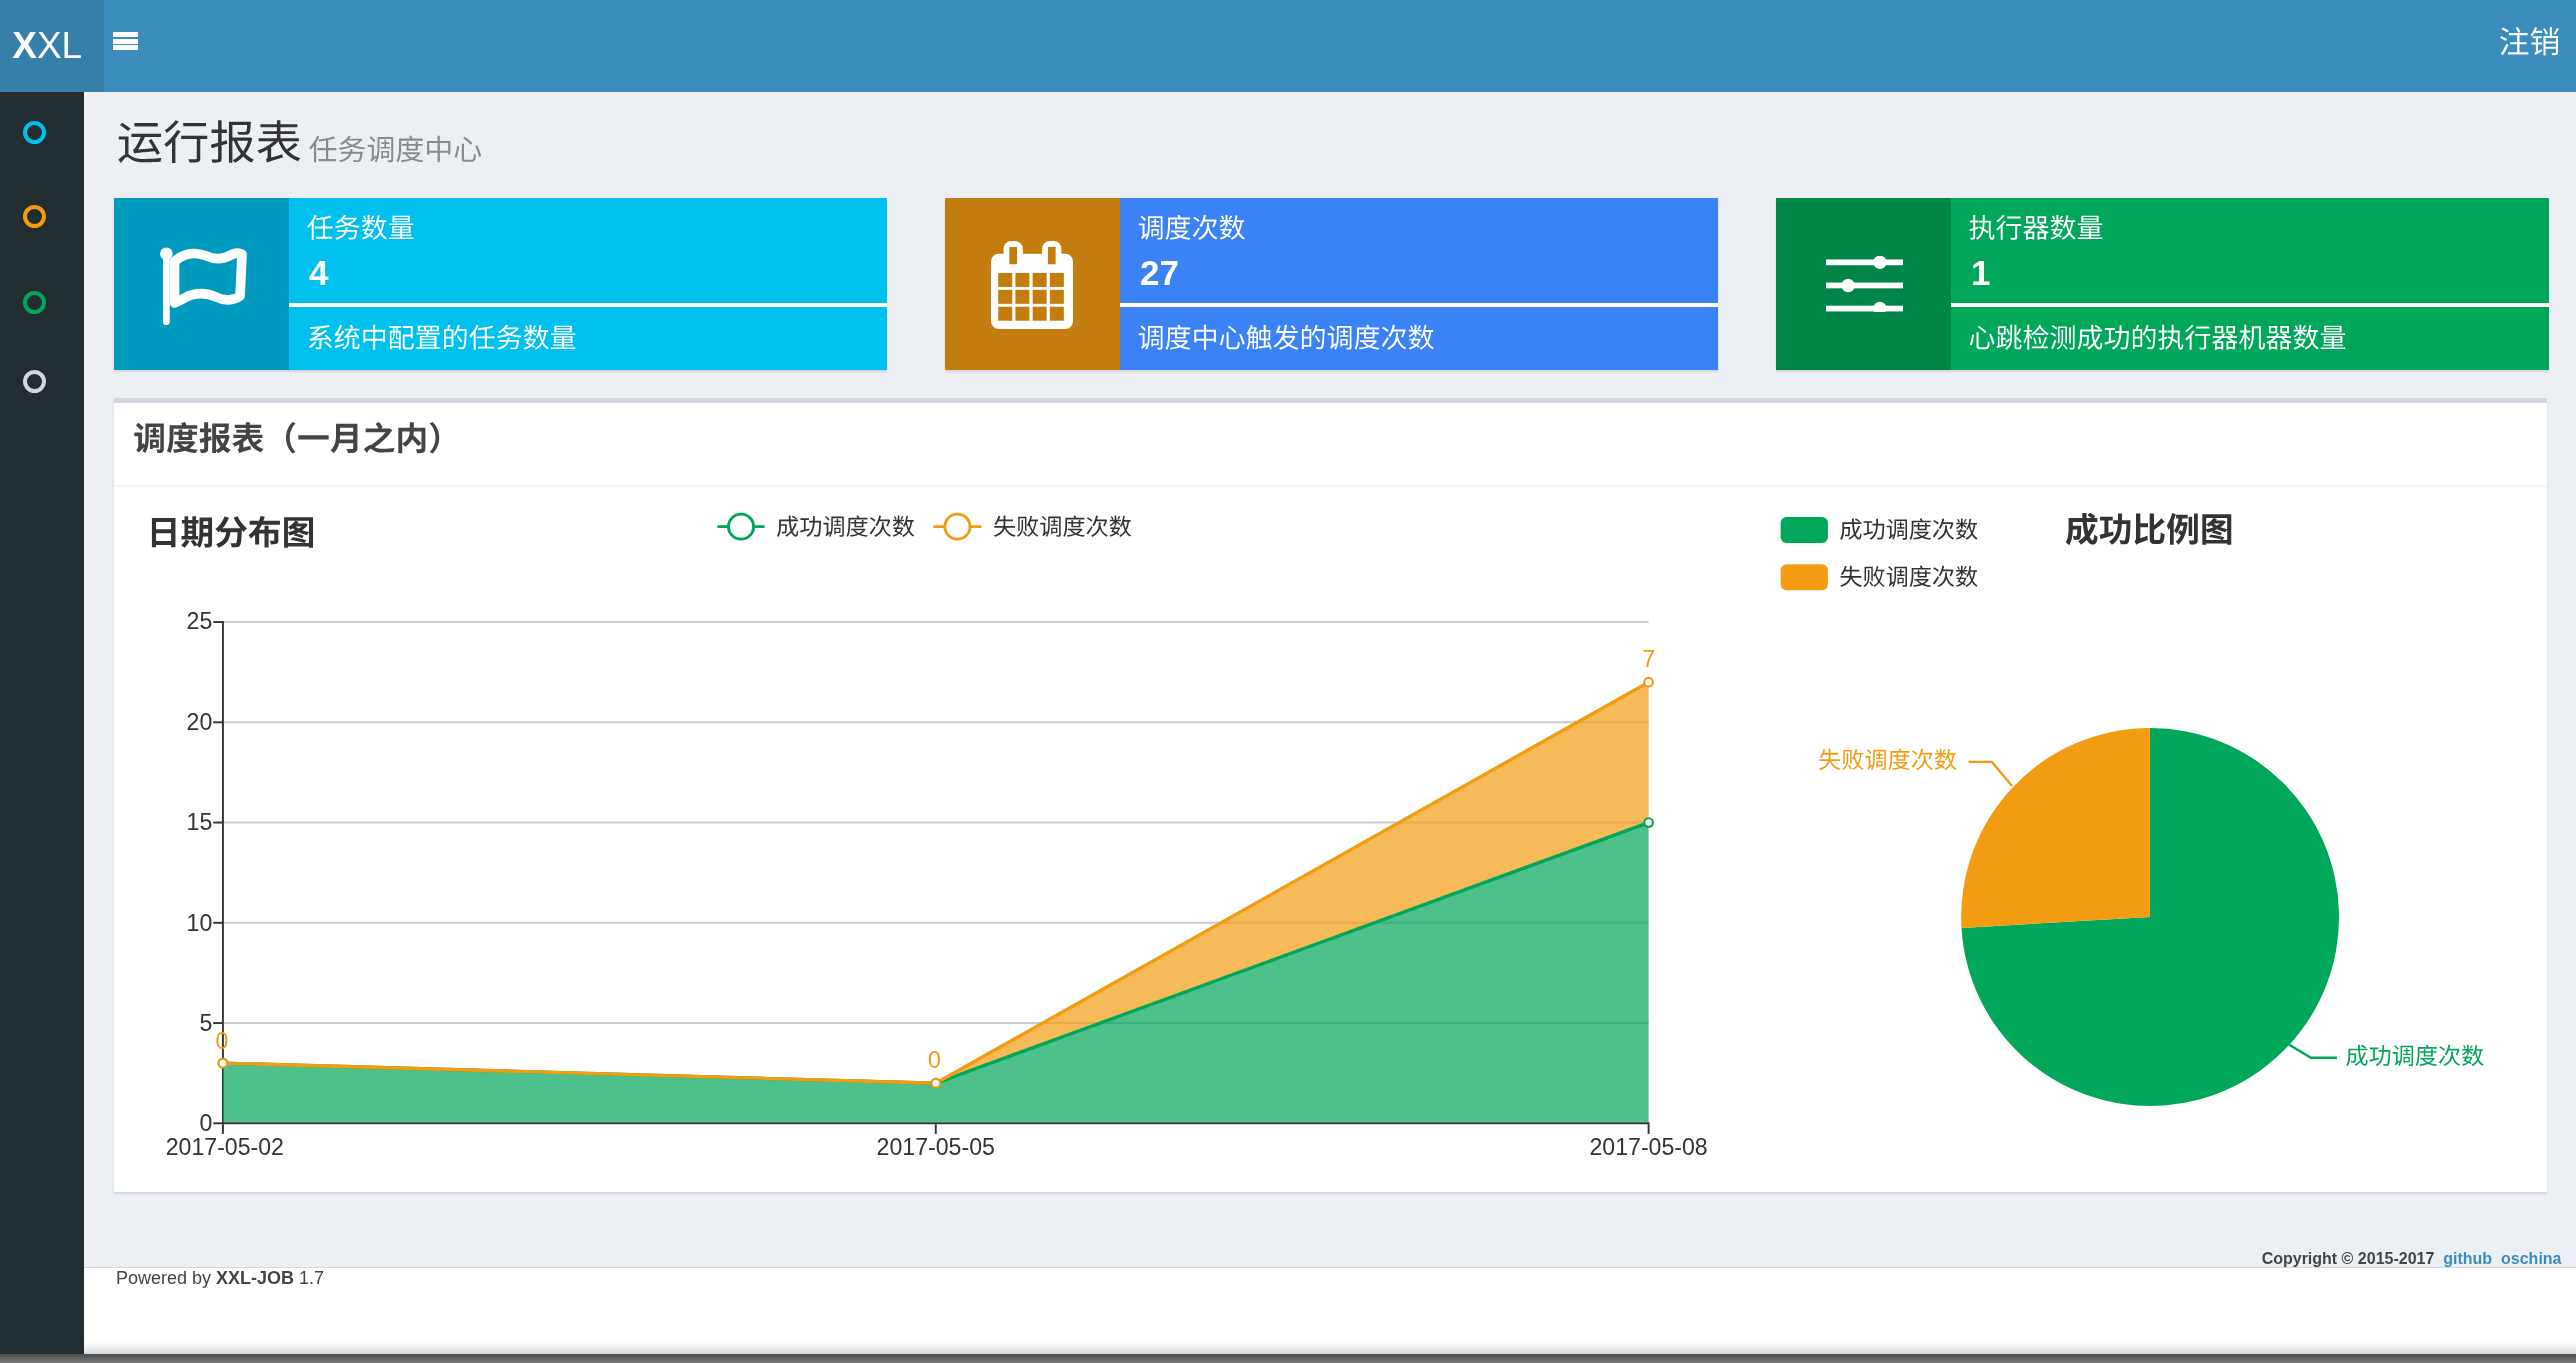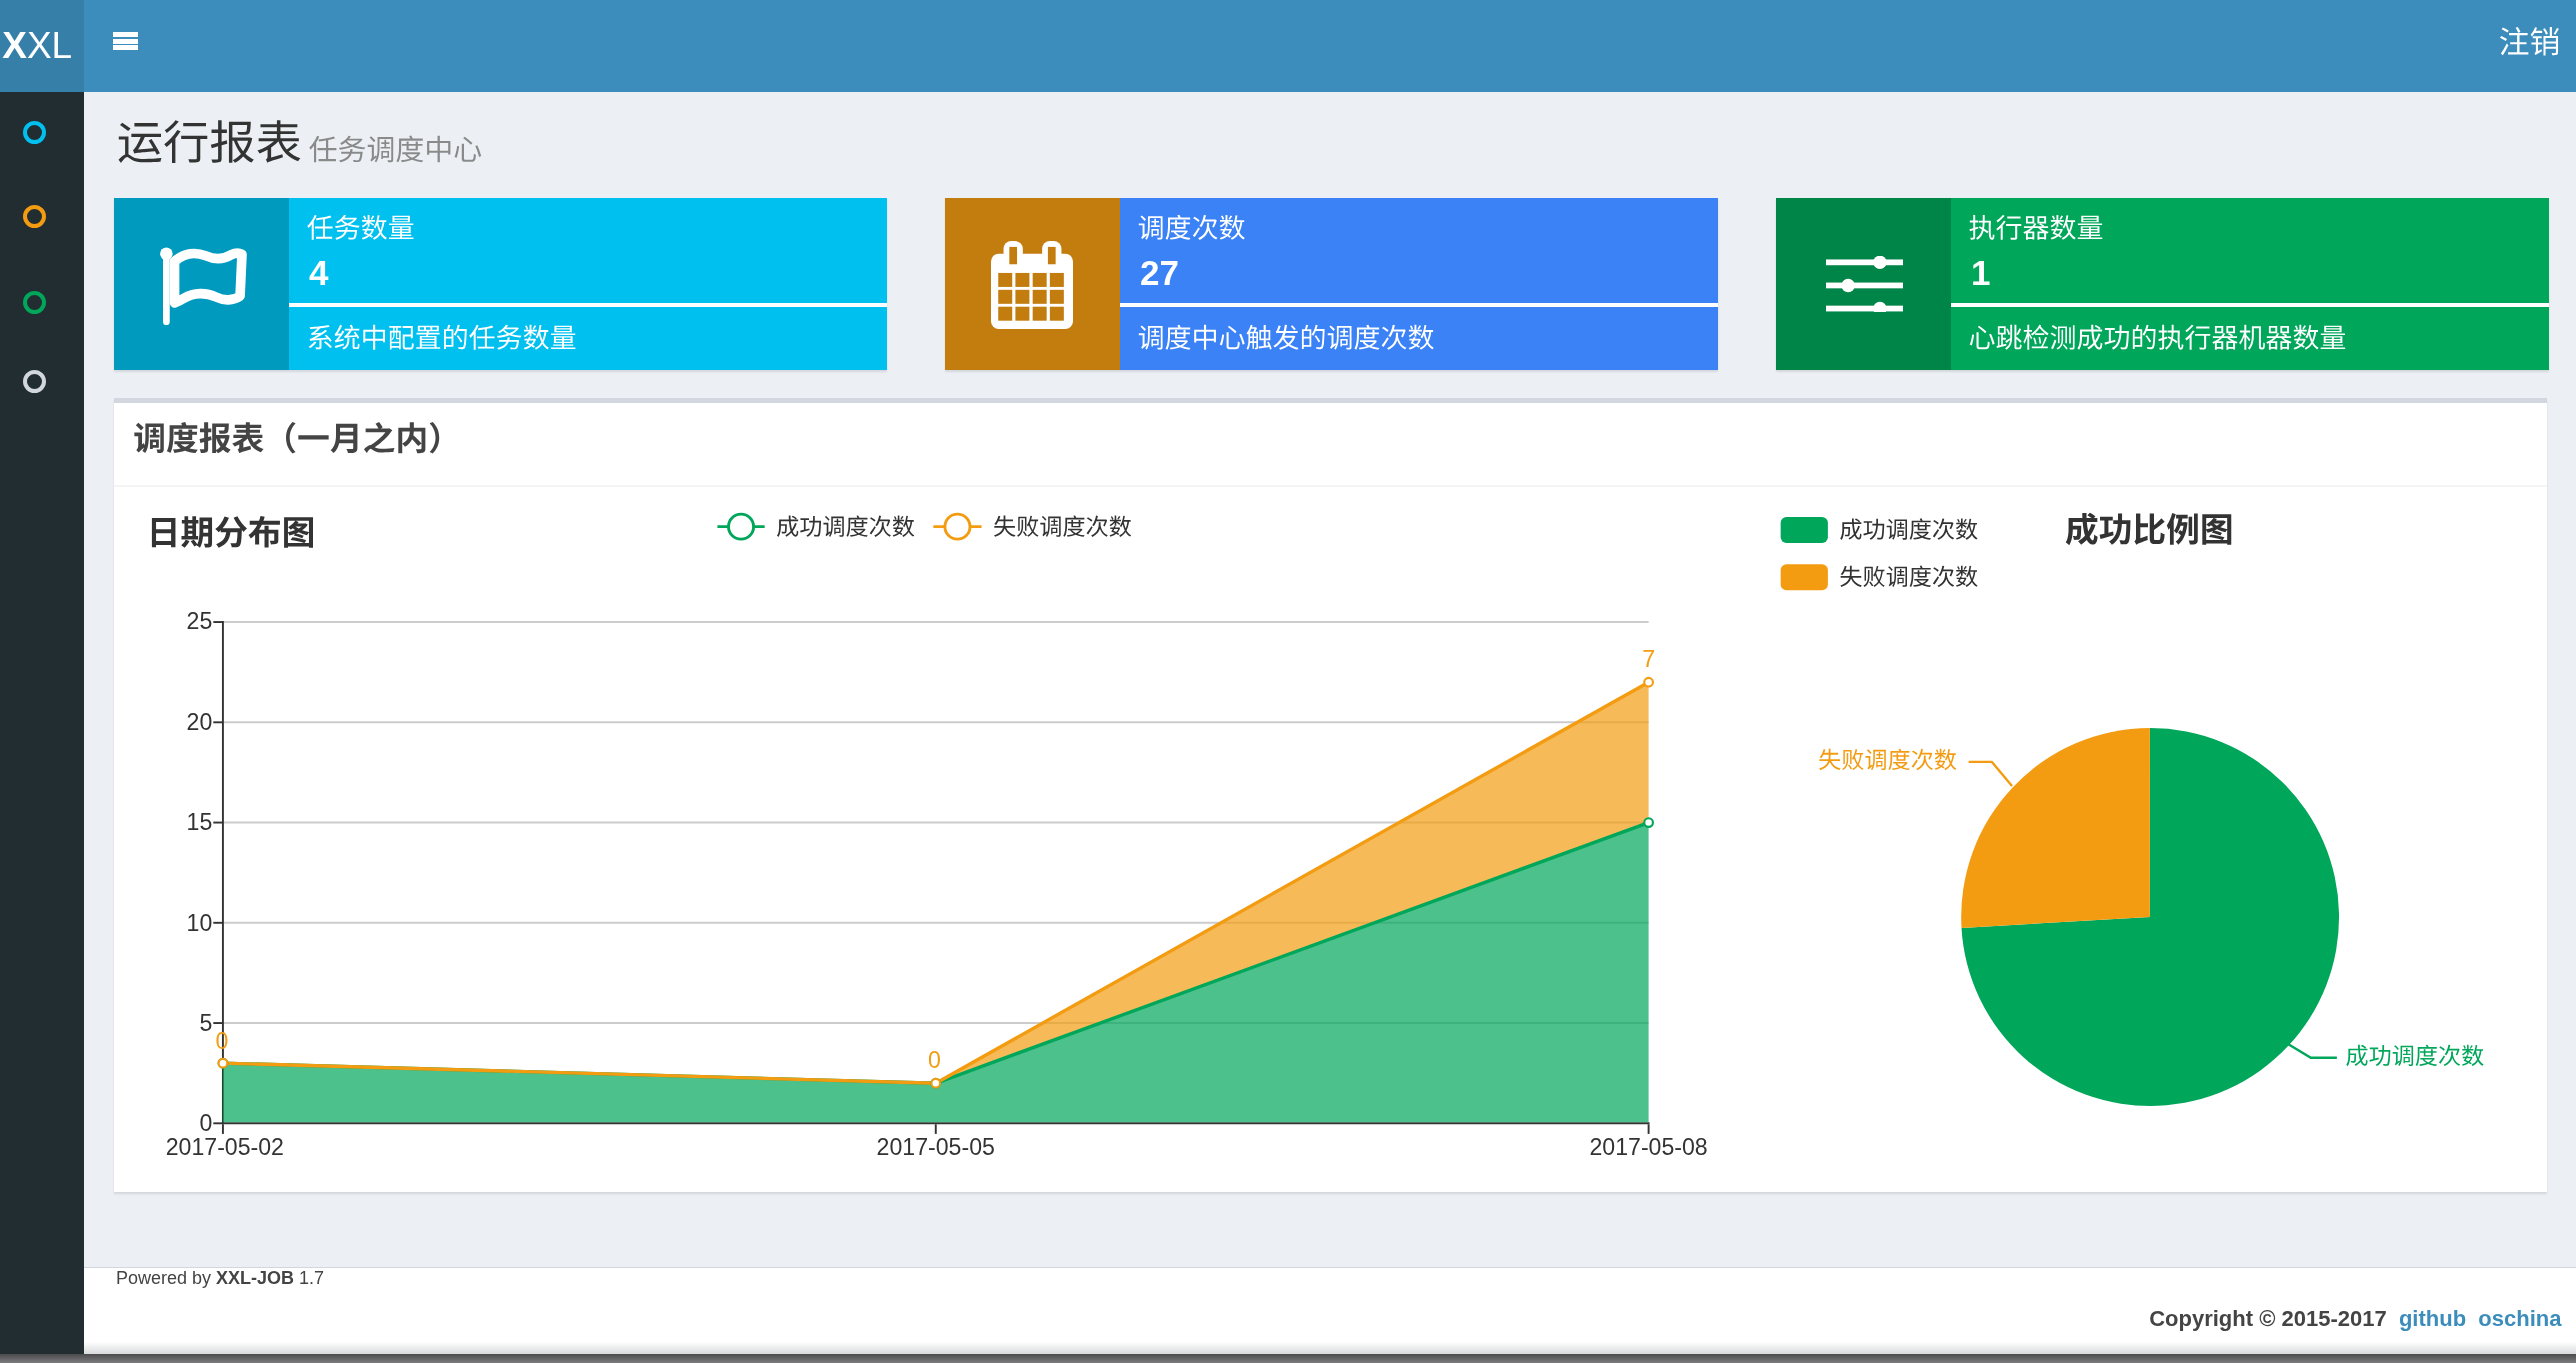--- a/index.html
+++ b/index.html
@@ -1,21 +1,21 @@
 <!DOCTYPE html>
 <html><head>
 <meta charset="utf-8">
 <style>
   * { margin:0; padding:0; box-sizing:border-box; }
   html,body { width:2576px; height:1363px; overflow:hidden; }
   body { font-family:"Liberation Sans", sans-serif; background:#ecf0f5; position:relative; }
   .abs { position:absolute; }
   
   .navbar { left:0; top:0; width:2576px; height:92px; background:#3c8dbc; }
-  .logo { left:0; top:0; width:84px; height:92px; background:#367fa9; color:#fff; padding-right:9.6px;
+  .logo { left:0; top:0; width:104px; height:92px; background:#367fa9; color:#fff; padding-right:9.6px;
           font-size:37px; text-align:center; line-height:92px; font-weight:300;}
   .logo b { font-weight:700; }
   .bar { left:113px; width:25px; height:4.8px; background:#fff; }
   
   .sidebar { left:0; top:92px; width:84px; height:1272px; background:#222d32; }
   .circ { left:23px; width:23px; height:23px; border-radius:50%; border:4.3px solid #fff; }
   
   .ibox { top:198px; width:773px; height:172px; color:#fff; box-shadow:0 1.9px 1.9px rgba(0,0,0,.1); }
   .iicon { left:0; top:0; width:175px; height:172px; }
   .inum  { left:195px; top:55px; font-size:35px; font-weight:700; line-height:39px; }
@@ -23,21 +23,21 @@
   .bg-aqua { background:#00c0ef; } .bg-aqua-d { background:#009abf; }
   .bg-yel { background:#3b82f6; } .bg-yel-d { background:#c27d0e; }
   .bg-grn { background:#00a65a; } .bg-grn-d { background:#008548; }
   
   .panel { left:114px; top:398px; width:2433px; height:794px; background:#fff;
            border-top:5.8px solid #d2d6de; box-shadow:0 1.9px 1.9px rgba(0,0,0,.1); }
   .phead-line { left:0; top:82px; width:2433px; height:1.9px; background:#f4f4f4; }
   
   .footer { left:84px; top:1267px; width:2492px; height:87px; background:#fff; border-top:1.9px solid #d2d6de; }
   .fleft { left:116px; top:1236px; height:85px; line-height:85px; font-size:18px; color:#444; }
-  .fright { right:14.5px; top:1276px; height:85px; line-height:85px; font-size:22px; color:#444; font-weight:700; }
+  .fright { right:14.5px; top:1216px; height:85px; line-height:85px; font-size:16px; color:#444; font-weight:700; }
   .fright a { color:#3c8dbc; text-decoration:none; }
   .strip { left:0; top:1354px; width:2576px; height:9.6px; background:linear-gradient(#4b4b4d,#828284); }
   .fade { left:84px; top:1342px; width:2492px; height:11.6px; background:linear-gradient(rgba(220,221,223,0),#d8d9db); }
 </style>
 </head>
 <body>
 
   <div class="abs navbar"></div>
   <div class="abs logo"><b>X</b>XL</div>
   <div class="abs bar" style="top:32px"></div>

